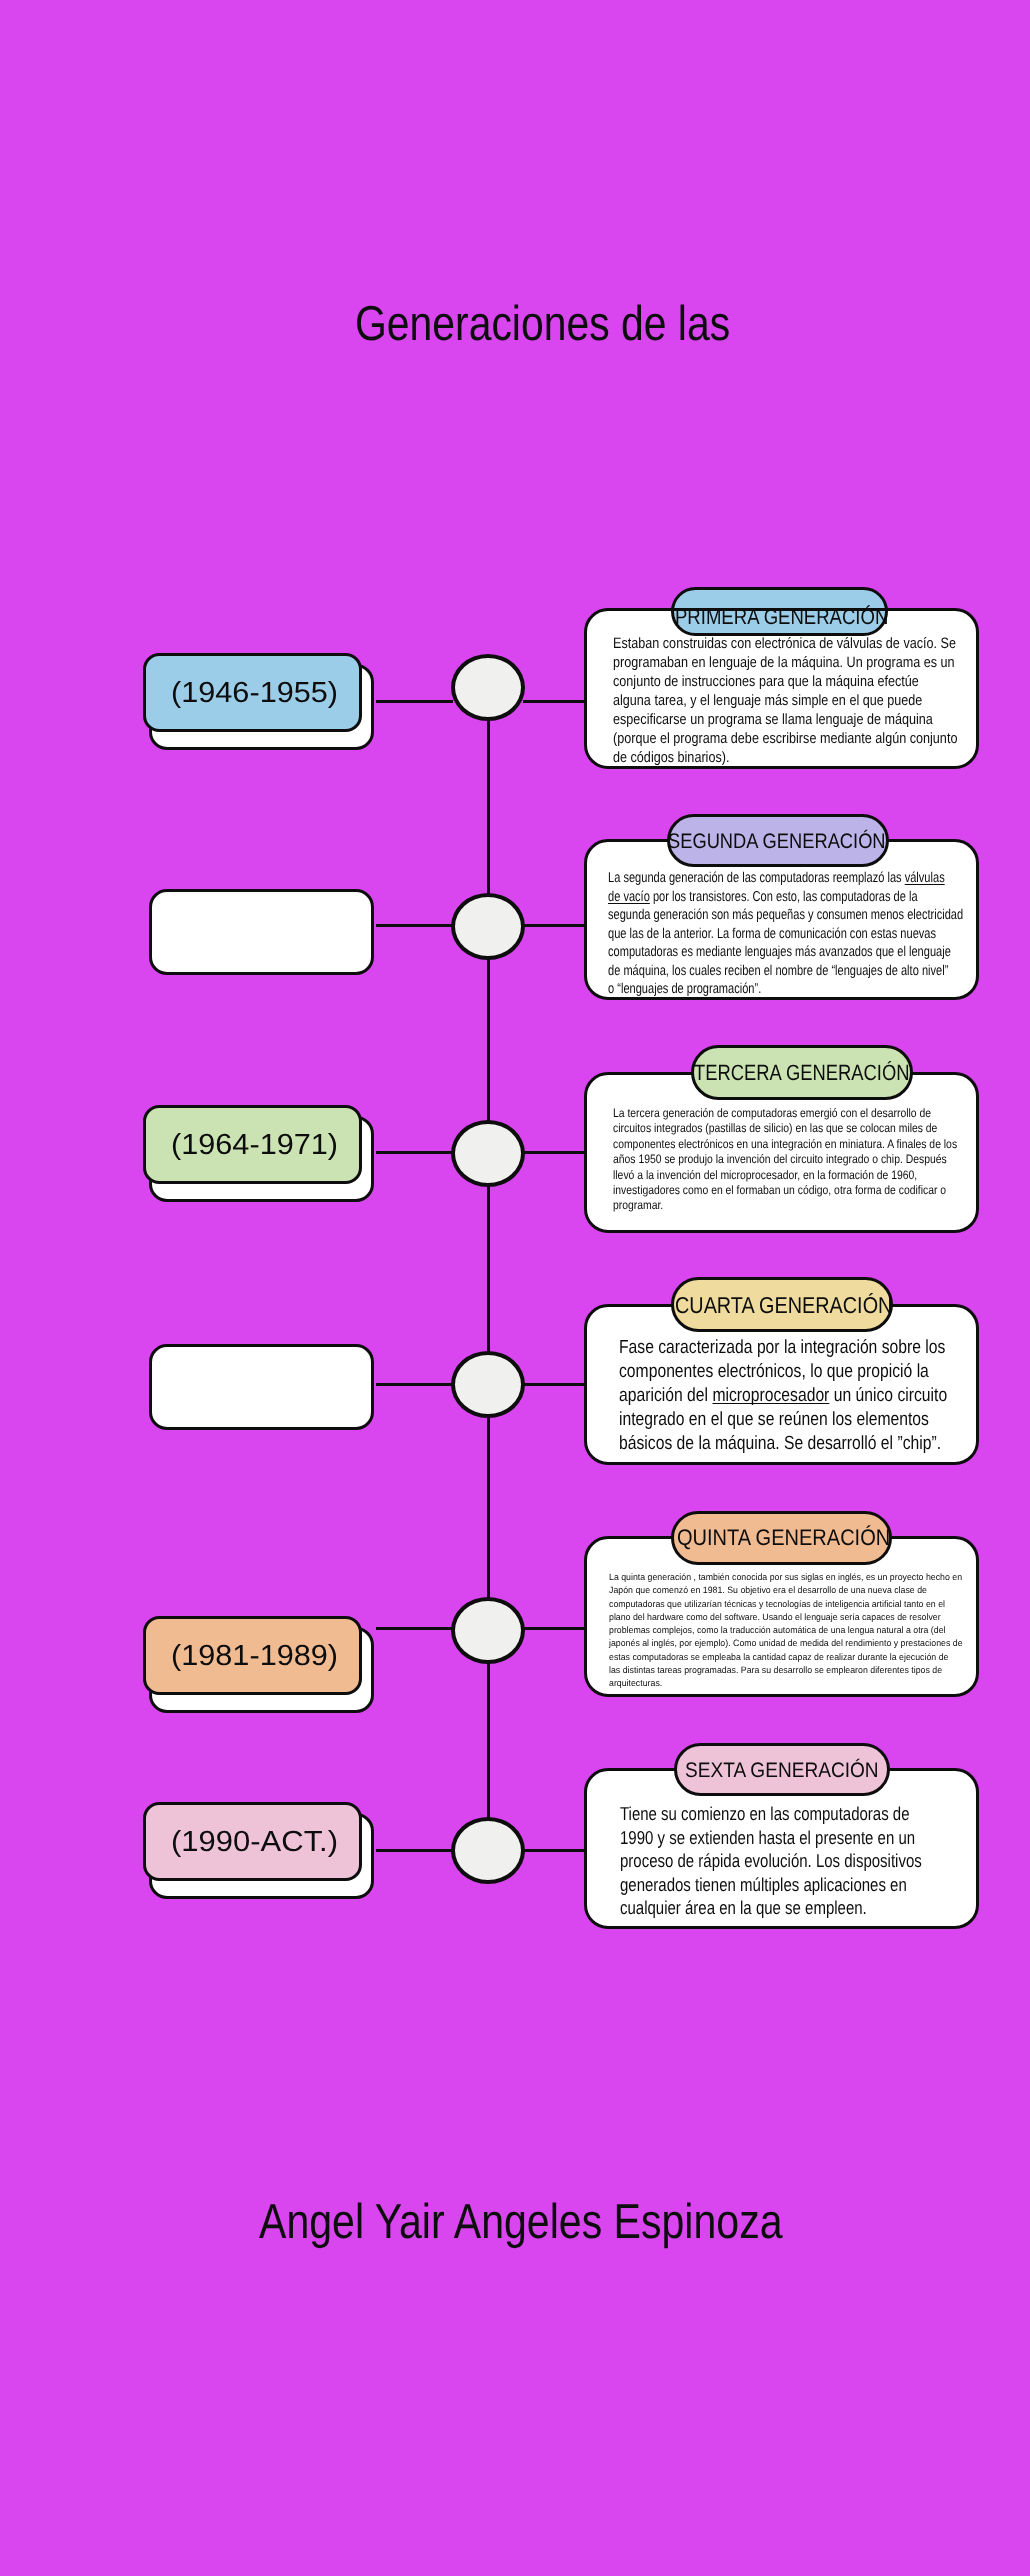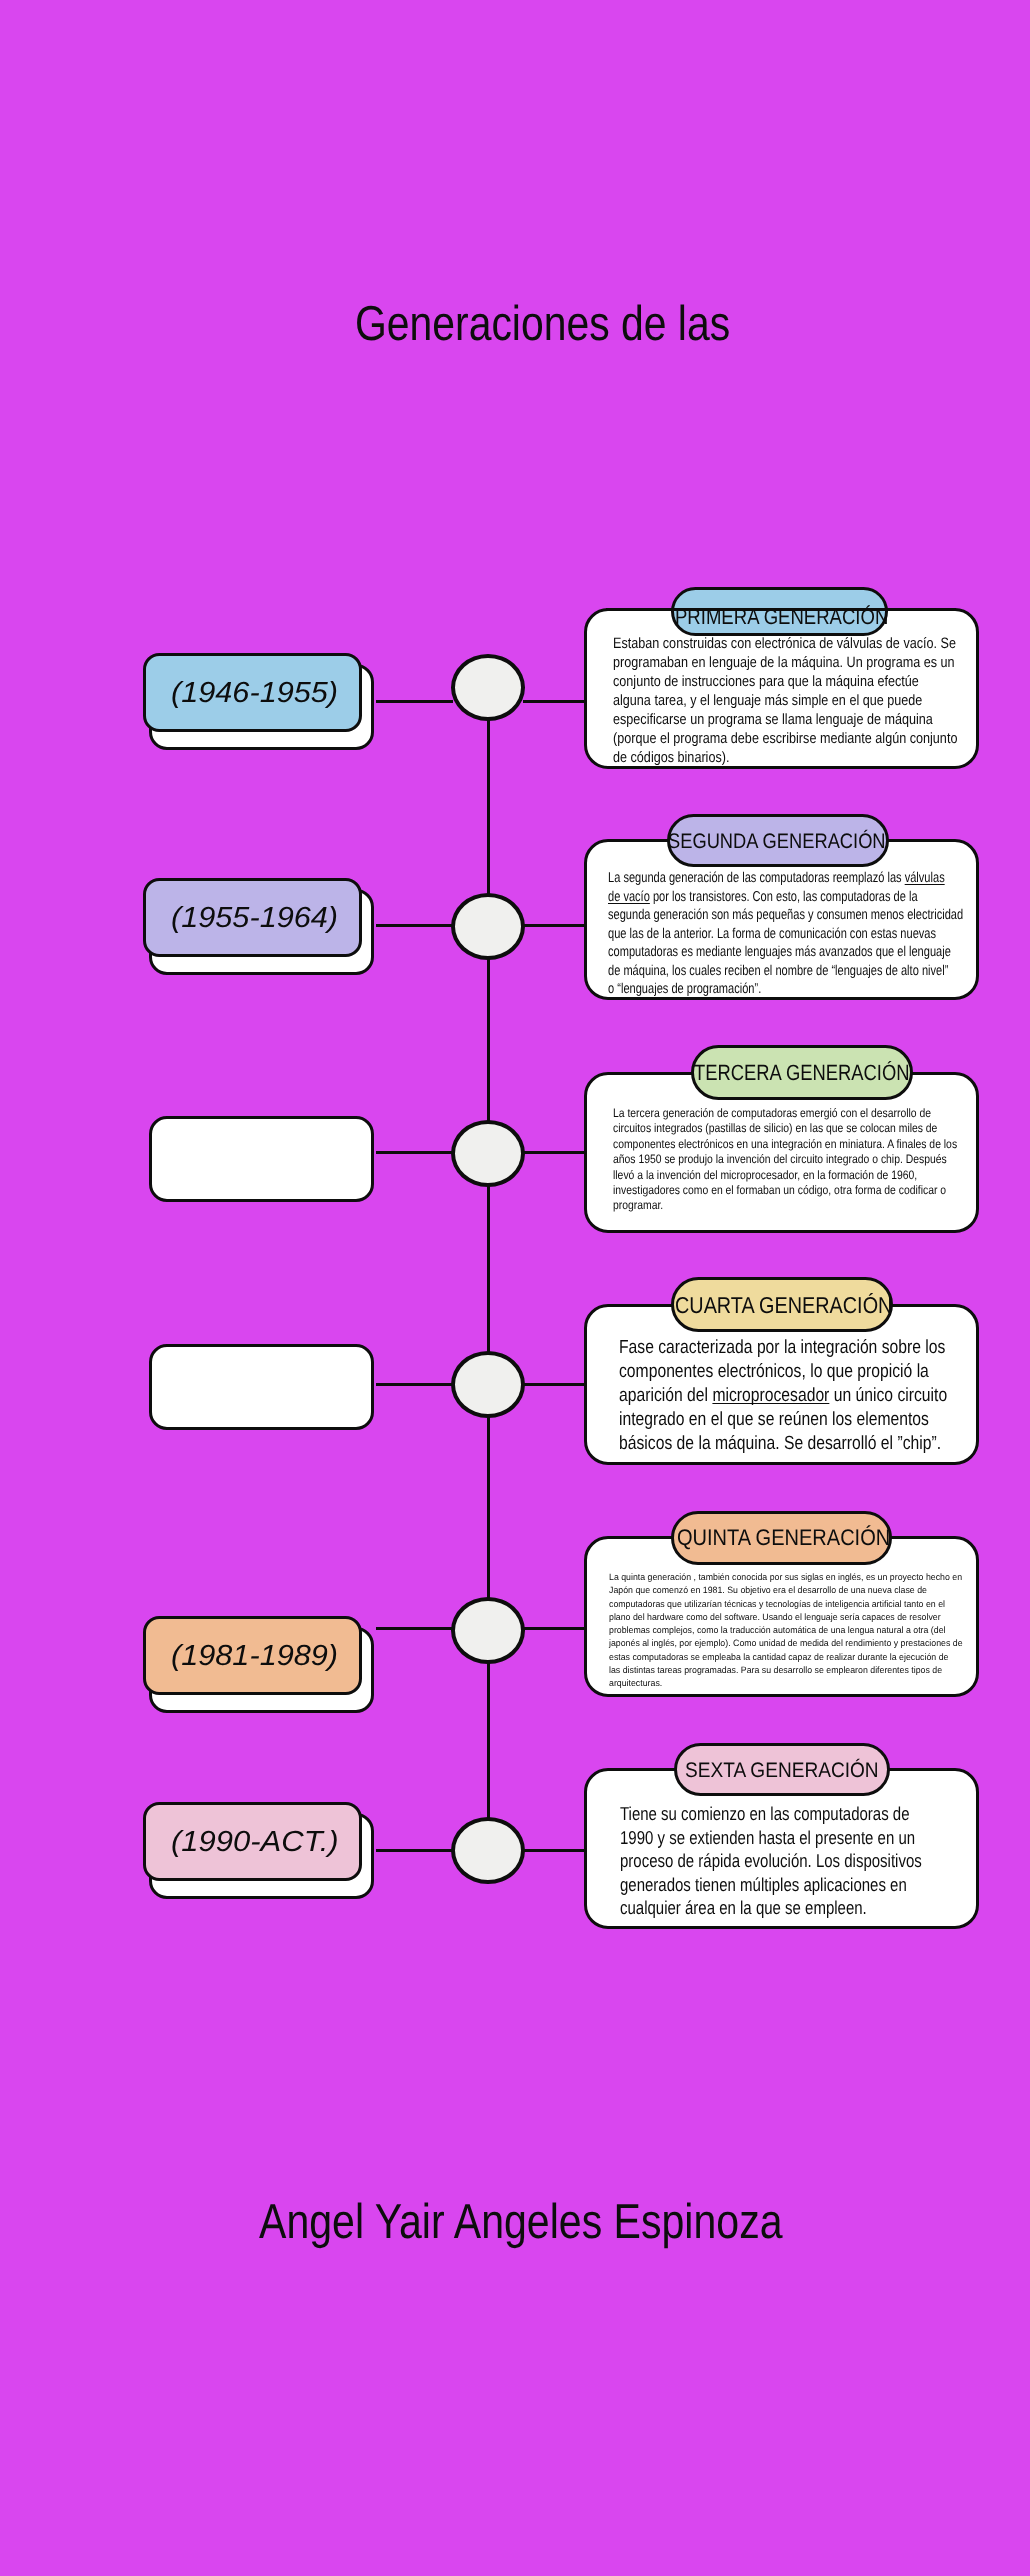--- a/index.html
+++ b/index.html
@@ -16,21 +16,21 @@
 
   .spine{position:absolute;background:#0D0D0D;}
   .node{position:absolute;border-radius:50%;background:#F0F0EE;
         border:4.1px solid #0D0D0D;box-sizing:border-box;}
   .conn{position:absolute;height:3.1px;background:#0D0D0D;}
 
   .chip-wrap{position:absolute;}
   .chip-shadow{position:absolute;border:3.3px solid #0D0D0D;border-radius:18px;
         background:#fff;box-sizing:border-box;}
   .chip{position:absolute;left:0;top:0;border:3.3px solid #0D0D0D;border-radius:16.3px;
-        box-sizing:border-box;font-style:italic;}
+        box-sizing:border-box;}
   .chip span{position:absolute;white-space:nowrap;transform-origin:0 100%;}
 
   .card{position:absolute;border:3px solid #0D0D0D;border-radius:24px;
         background:#fff;box-sizing:border-box;}
   .card-body{position:absolute;transform-origin:0 0;}
   .card-body div{white-space:nowrap;}
   .card-body u{text-decoration-line:underline;text-decoration-thickness:1.2px;
                text-underline-offset:1.9px;text-decoration-skip-ink:none;}
 
   .pill{position:absolute;border:3px solid #0D0D0D;border-radius:858px;
@@ -72,23 +72,20 @@
     <div class="pill" style="left:671px;top:587px;width:217px;height:49px;background:#9CCDE8">
         <span style="left:1px;top:13.5px;font-size:21.5px;line-height:26px;transform:scaleX(0.8627)">PRIMERA GENERACIÓN</span>
       </div>
   </div>
   <div class="block">
     <div class="conn" style="left:376px;top:924px;width:77px"></div>
     <div class="conn" style="left:523px;top:924px;width:64px"></div>
     <div class="node" style="left:451px;top:893px;width:74px;height:67px"></div>
     <div class="chip-wrap" style="left:143px;top:878px;width:232px;height:96px">
       <div class="chip-shadow" style="left:6.4px;top:11px;width:225px;height:86px"></div>
-      <div class="chip" style="width:219px;height:79px;background:#BCB4E8">
-          <span style="left:25px;top:20px;font-size:29px;line-height:34px;transform:scaleX(1.0574)">(1955-1964)</span>
-        </div>
     </div>
     <div class="card" style="left:584px;top:839px;width:395px;height:161px"></div>
     <div class="card-body" style="left:608px;top:869px;font-size:14.3px;line-height:18.5px;transform:scaleX(0.7744)">
       <div>La segunda generación de las computadoras reemplazó las <u>válvulas</u></div>
       <div><u>de vacío</u> por los transistores. Con esto, las computadoras de la</div>
       <div>segunda generación son más pequeñas y consumen menos electricidad</div>
       <div>que las de la anterior. La forma de comunicación con estas nuevas</div>
       <div>computadoras es mediante lenguajes más avanzados que el lenguaje</div>
       <div>de máquina, los cuales reciben el nombre de “lenguajes de alto nivel”</div>
       <div>o “lenguajes de programación”.</div>
@@ -96,20 +93,23 @@
     <div class="pill" style="left:667px;top:814px;width:222px;height:53px;background:#BCB4E8">
         <span style="left:-2.4px;top:12.3px;font-size:21px;line-height:25.5px;transform:scaleX(0.8713)">SEGUNDA GENERACIÓN</span>
       </div>
   </div>
   <div class="block">
     <div class="conn" style="left:376px;top:1151px;width:77px"></div>
     <div class="conn" style="left:523px;top:1151px;width:64px"></div>
     <div class="node" style="left:451px;top:1120px;width:74px;height:67px"></div>
     <div class="chip-wrap" style="left:143px;top:1105px;width:232px;height:96px">
       <div class="chip-shadow" style="left:6.4px;top:11px;width:225px;height:86px"></div>
+      <div class="chip" style="width:219px;height:79px;background:#CBE3B2">
+          <span style="left:25px;top:20px;font-size:29px;line-height:34px;transform:scaleX(1.0574)">(1964-1971)</span>
+        </div>
     </div>
     <div class="card" style="left:584px;top:1072px;width:395px;height:161px"></div>
     <div class="card-body" style="left:613px;top:1106px;font-size:12.2px;line-height:15.4px;transform:scaleX(0.8521)">
       <div>La tercera generación de computadoras emergió con el desarrollo de</div>
       <div>circuitos integrados (pastillas de silicio) en las que se colocan miles de</div>
       <div>componentes electrónicos en una integración en miniatura. A finales de los</div>
       <div>años 1950 se produjo la invención del circuito integrado o chip. Después</div>
       <div>llevó a la invención del microprocesador, en la formación de 1960,</div>
       <div>investigadores como en el formaban un código, otra forma de codificar o</div>
       <div>programar.</div>

